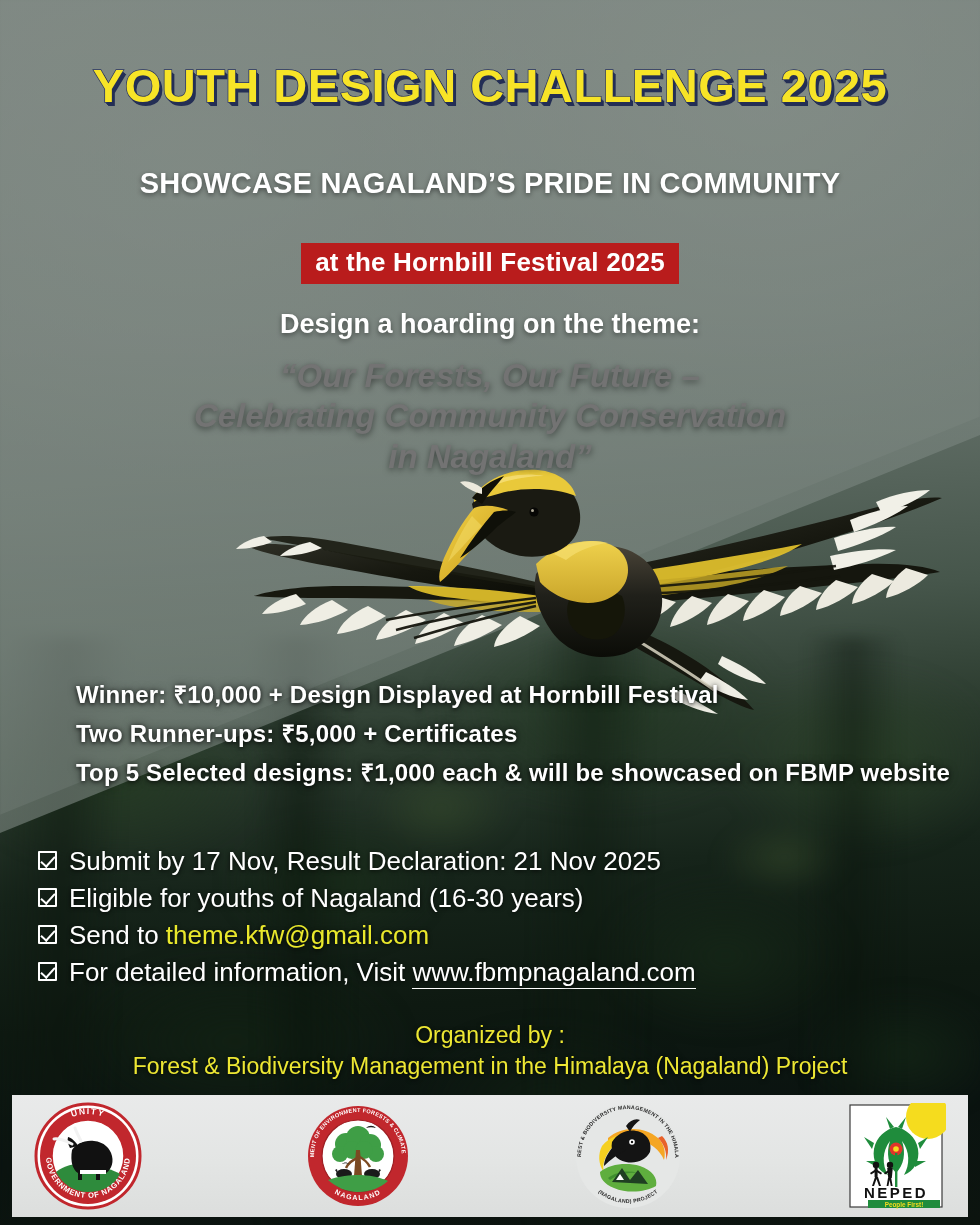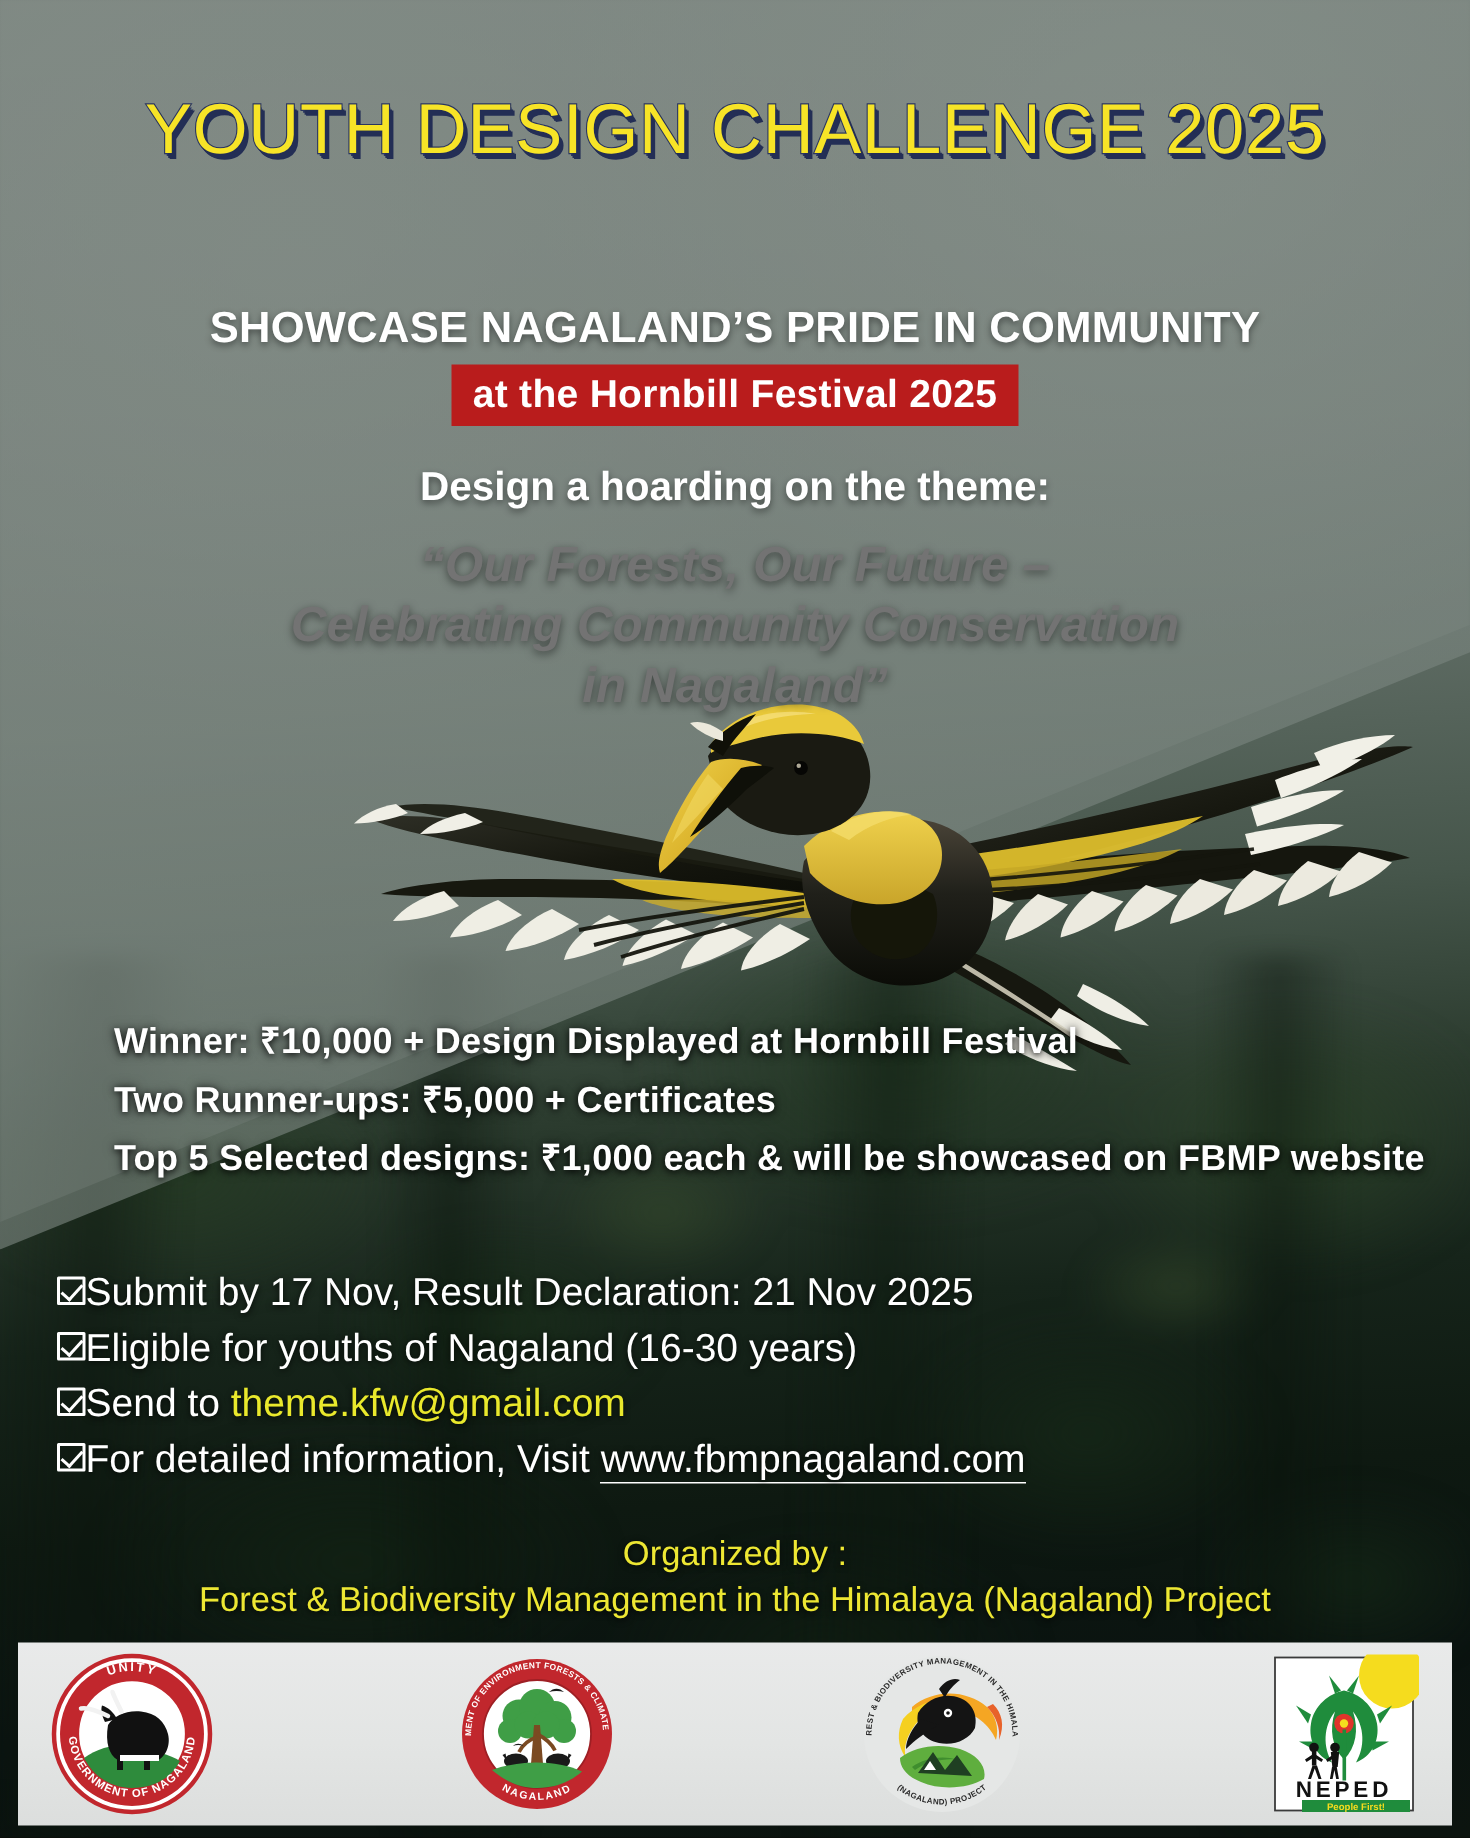--- a/index.html
+++ b/index.html
@@ -88,21 +88,21 @@
     width: 710px; height: 268px;
     z-index: 3;
   }
   .bird-wrap svg { width: 100%; height: 100%; display: block; }
 
   
   .headline {
     position: absolute; top: 58px; left: 0; right: 0;
     text-align: center;
     z-index: 6;
-    font-weight: 400;
+    font-weight: 700;
     font-size: 47px;
     letter-spacing: 0.5px;
     color: #F7E427;
     -webkit-text-stroke: 1.5px #2a3560;
     paint-order: stroke fill;
     text-shadow:
       3px 4px 0 #232e55,
       2px 3px 0 #232e55,
       1px 2px 0 #2b3763;
     white-space: nowrap;
@@ -113,21 +113,20 @@
     transform: translateX(-50%);
     width: 760px;
     text-align: center;
     z-index: 6;
     color: #ffffff;
     font-weight: 800;
     font-size: 29px;
     line-height: 1.24;
     letter-spacing: .2px;
     text-shadow: 0 2px 5px rgba(0,0,0,.45);
-    margin-top: 36px;
   }
 
   .festival-band-row {
     position: absolute; top: 243px; left: 0; right: 0;
     text-align: center; z-index: 6;
   }
   .festival-band {
     display: inline-block;
     background: #b91c1c;
     color: #ffffff;
@@ -176,20 +175,21 @@
   .checklist {
     position: absolute; left: 38px; top: 842px;
     z-index: 7;
     font-size: 26px;
     line-height: 1.0;
     color: #ffffff;
   }
   .check-row {
     display: flex;
     align-items: center;
+    gap: 12px;
     height: 37px;
     margin-bottom: 0px;
     text-shadow: 0 1px 4px rgba(0,0,0,.8);
   }
   .cbox {
     position: relative;
     width: 19px; height: 19px;
     border: 2px solid #ffffff;
     flex: 0 0 auto;
     border-radius: 1px;

